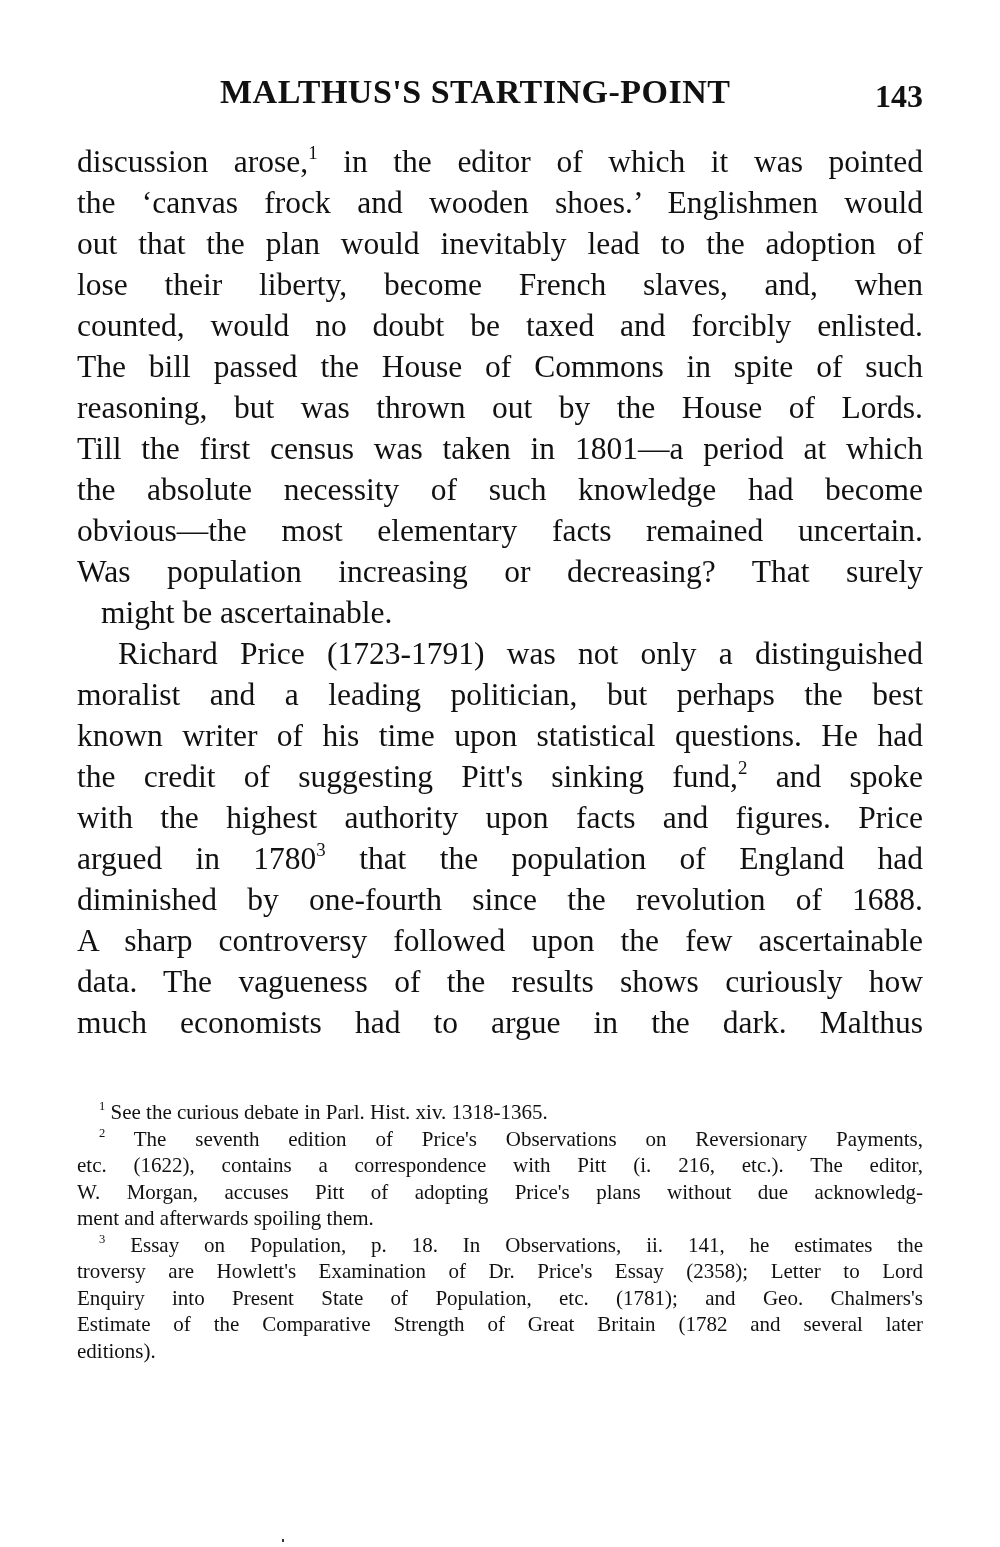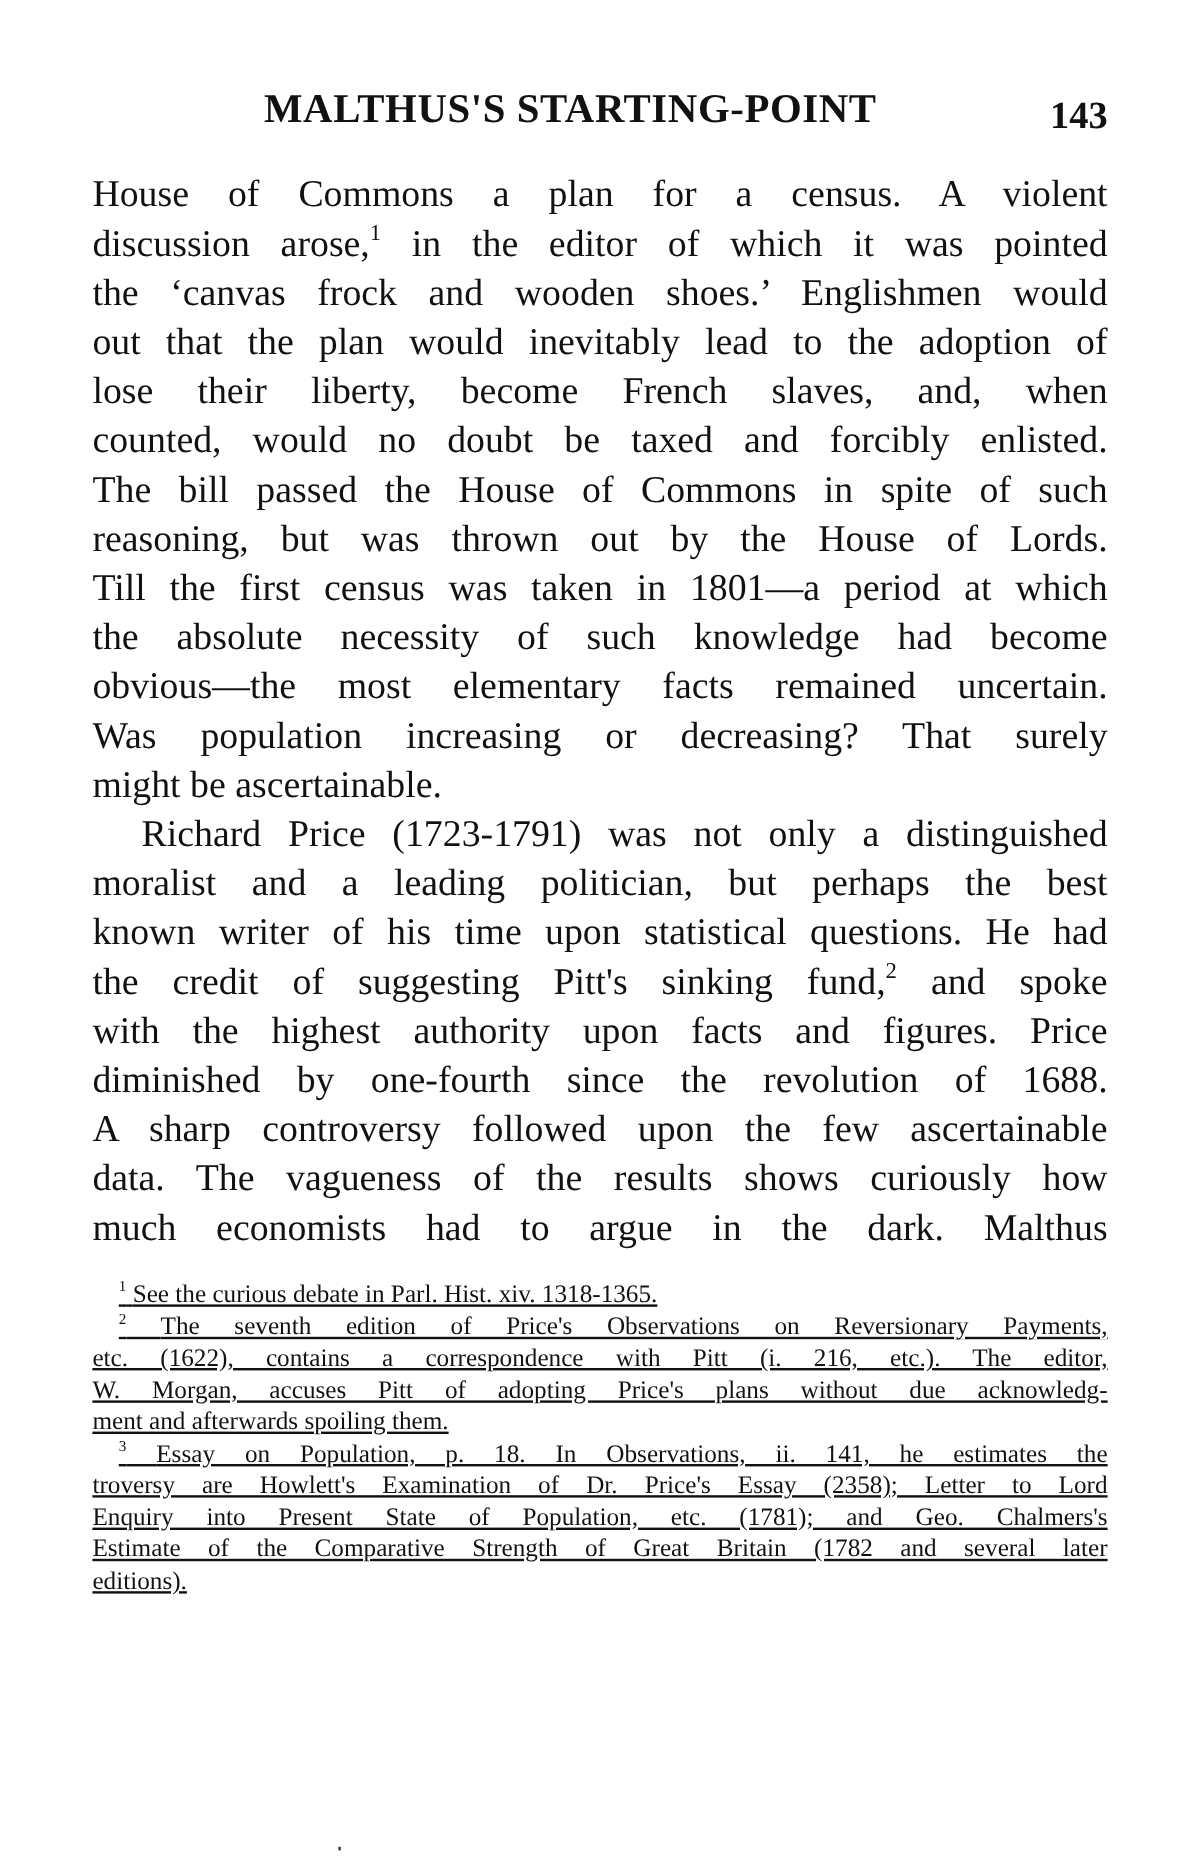--- a/index.html
+++ b/index.html
@@ -20,24 +20,24 @@
       font-size: 32px; line-height: 44px; text-align: center;
     }
     .body-text {
       position: absolute; top: 141px; left: 0; width: 846px;
     }
     .line {
       display: block; height: 41px; line-height: 41px;
       font-size: 31.5px; text-align: justify; text-align-last: justify;
       white-space: nowrap; overflow: visible;
     }
-    .line.last { text-align-last: left; }
+    .line.last { text-align-last: left; margin-left: 24px; }
     .line.indent { padding-left: 41px; }
     .footnotes {
-      position: absolute; top: 1065px; left: 0; width: 846px; text-decoration: underline;
+      position: absolute; top: 1099px; left: 0; width: 846px;
     }
     .fn-line {
       display: block; height: 26.5px; line-height: 26.5px;
       font-size: 21px; text-align: justify; text-align-last: justify;
       white-space: nowrap;
     }
     .fn-line.last { text-align-last: left; }
     .fn-line.indent { padding-left: 22px; }
     sup { font-size: 60%; line-height: 0; vertical-align: 0.7em; }
     .speck {
@@ -49,39 +49,39 @@
 
 <div class="page">
 
   <div class="running-head">
     <span class="running-title">MALTHUS'S STARTING-POINT</span>
     <span class="folio">143</span>
   </div>
 
   <div class="body-text">
 
-    <span class="line">House of Commons a plan for a census.  A violent</span>
     <span class="line"><span>discussion arose,</span><sup>1</sup><span> in the editor of which it was pointed</span></span>
     <span class="line">the ‘canvas frock and wooden shoes.’ Englishmen would</span>
     <span class="line">out that the plan would inevitably lead to the adoption of</span>
     <span class="line">lose their liberty, become French slaves, and, when</span>
     <span class="line">counted, would no doubt be taxed and forcibly enlisted.</span>
     <span class="line">The bill passed the House of Commons in spite of such</span>
     <span class="line">reasoning, but was thrown out by the House of Lords.</span>
     <span class="line">Till the first census was taken in 1801—a period at which</span>
     <span class="line">the absolute necessity of such knowledge had become</span>
     <span class="line">obvious—the most elementary facts remained uncertain.</span>
     <span class="line">Was population increasing or decreasing?  That surely</span>
     <span class="line last">might be ascertainable.</span>
 
     <span class="line indent">Richard Price (1723-1791) was not only a distinguished</span>
     <span class="line">moralist and a leading politician, but perhaps the best</span>
     <span class="line">known writer of his time upon statistical questions. He had</span>
     <span class="line"><span>the credit of suggesting Pitt's sinking fund,</span><sup>2</sup><span> and spoke</span></span>
     <span class="line">with the highest authority upon facts and figures.  Price</span>
+    <span class="line"><span>argued in 1780</span><sup>3</sup><span> that the population of England had</span></span>
     <span class="line">diminished by one-fourth since the revolution of 1688.</span>
     <span class="line">A sharp controversy followed upon the few ascertainable</span>
     <span class="line">data.  The vagueness of the results shows curiously how</span>
     <span class="line">much economists had to argue in the dark.  Malthus</span>
   </div>
 
   <div class="footnotes">
 
     <span class="fn-line last indent"><sup>1</sup> <span>See the curious debate in Parl. Hist. xiv. 1318-1365.</span></span>
 

